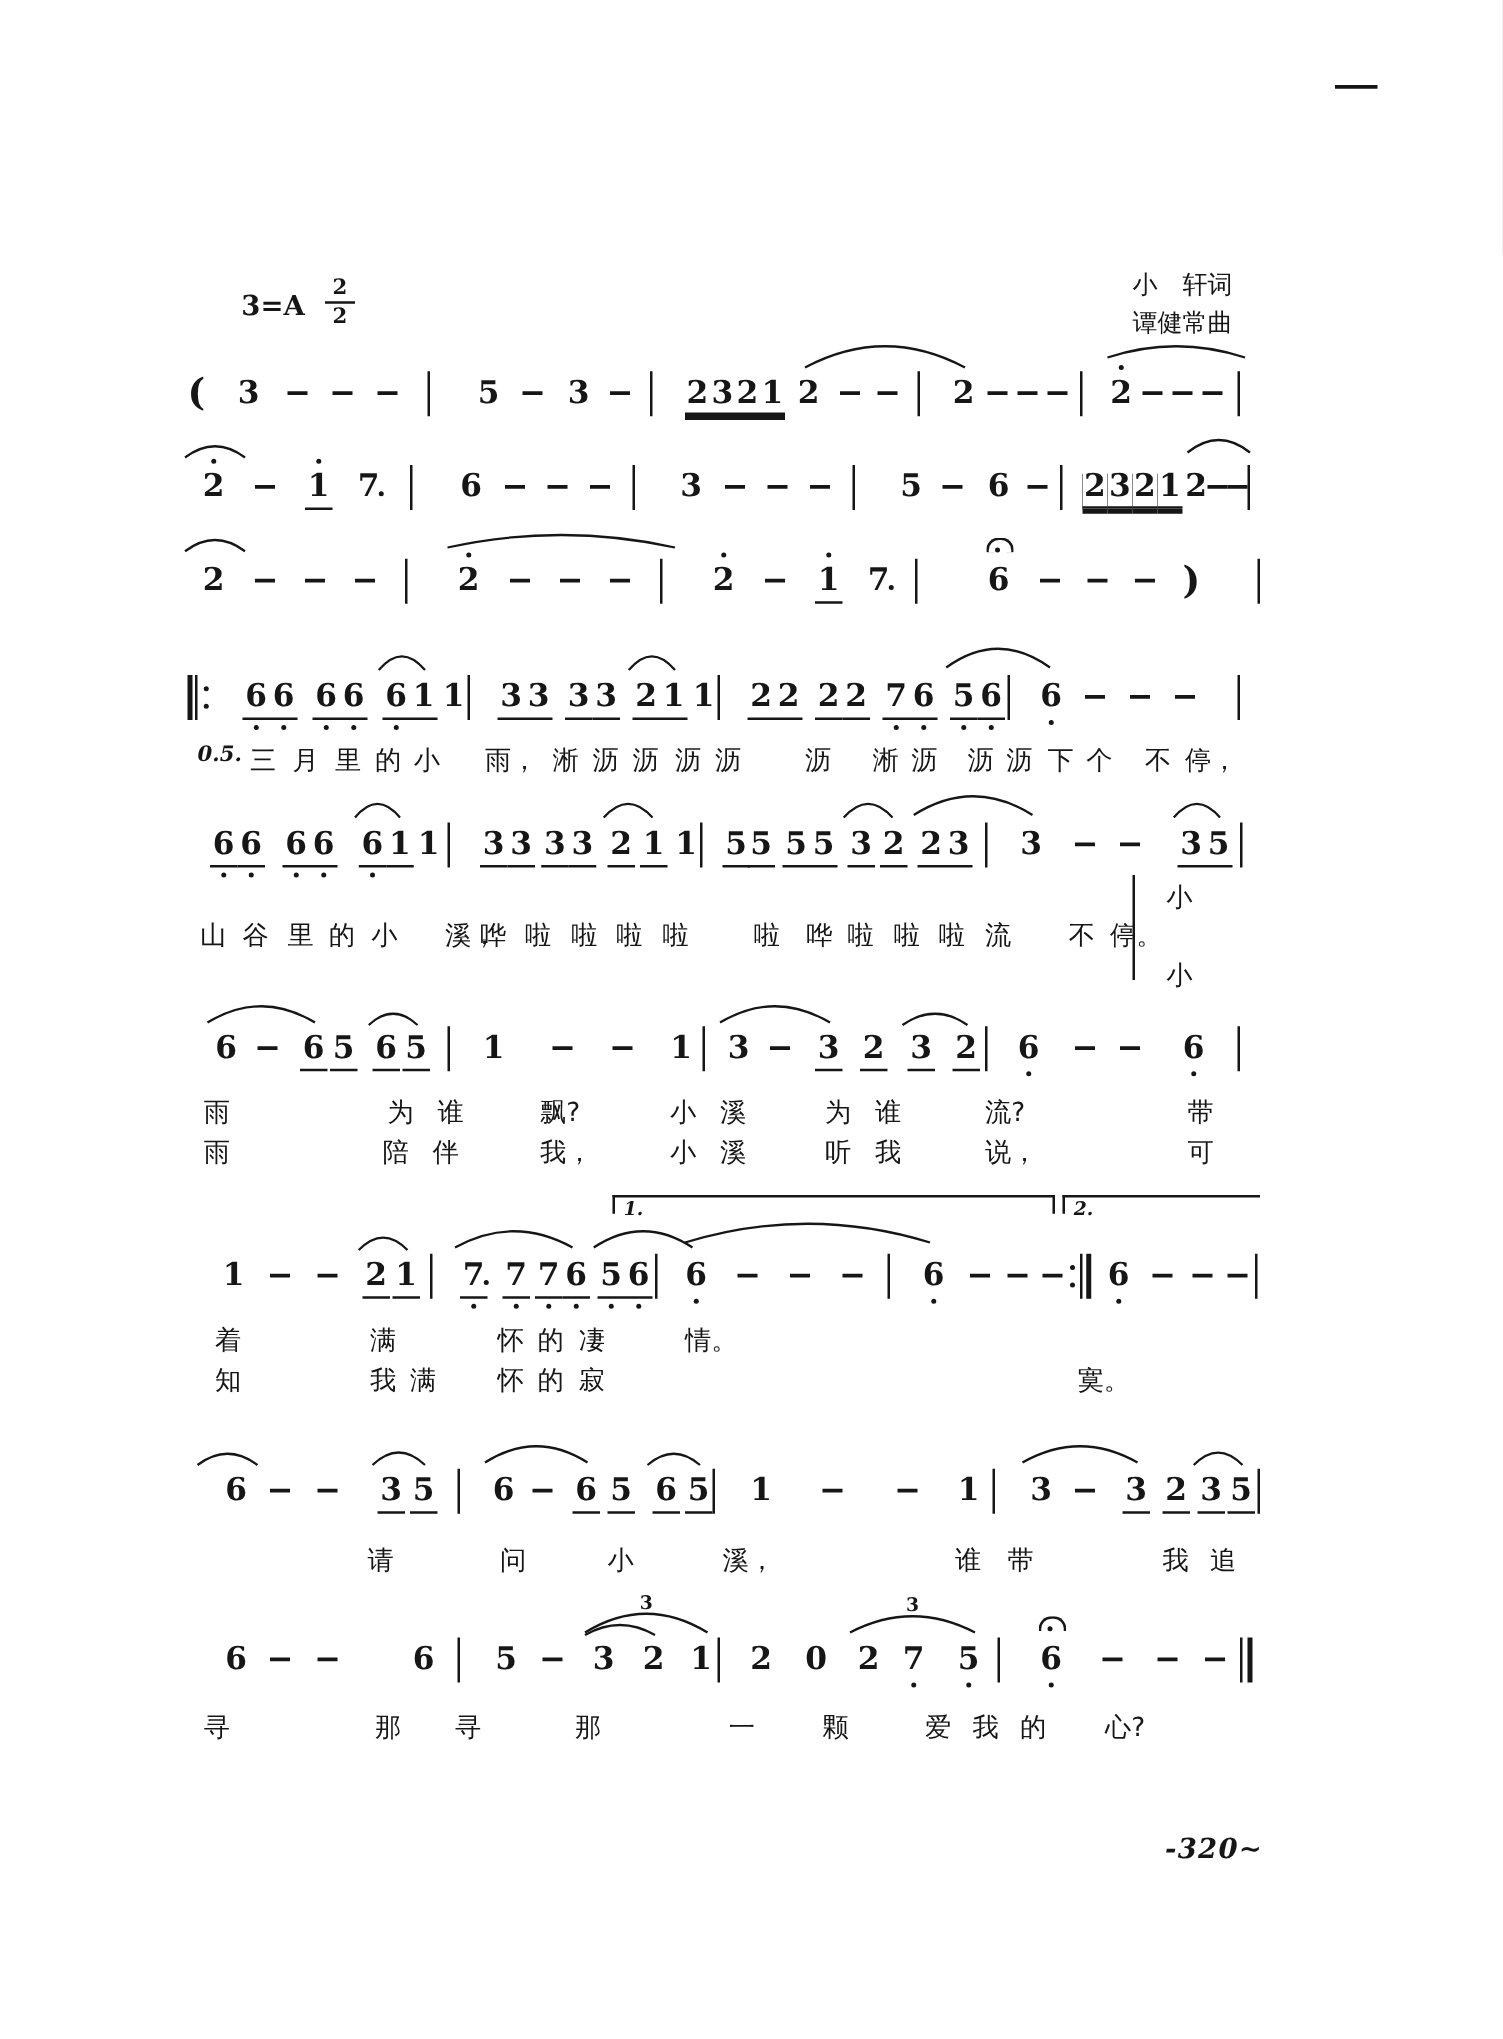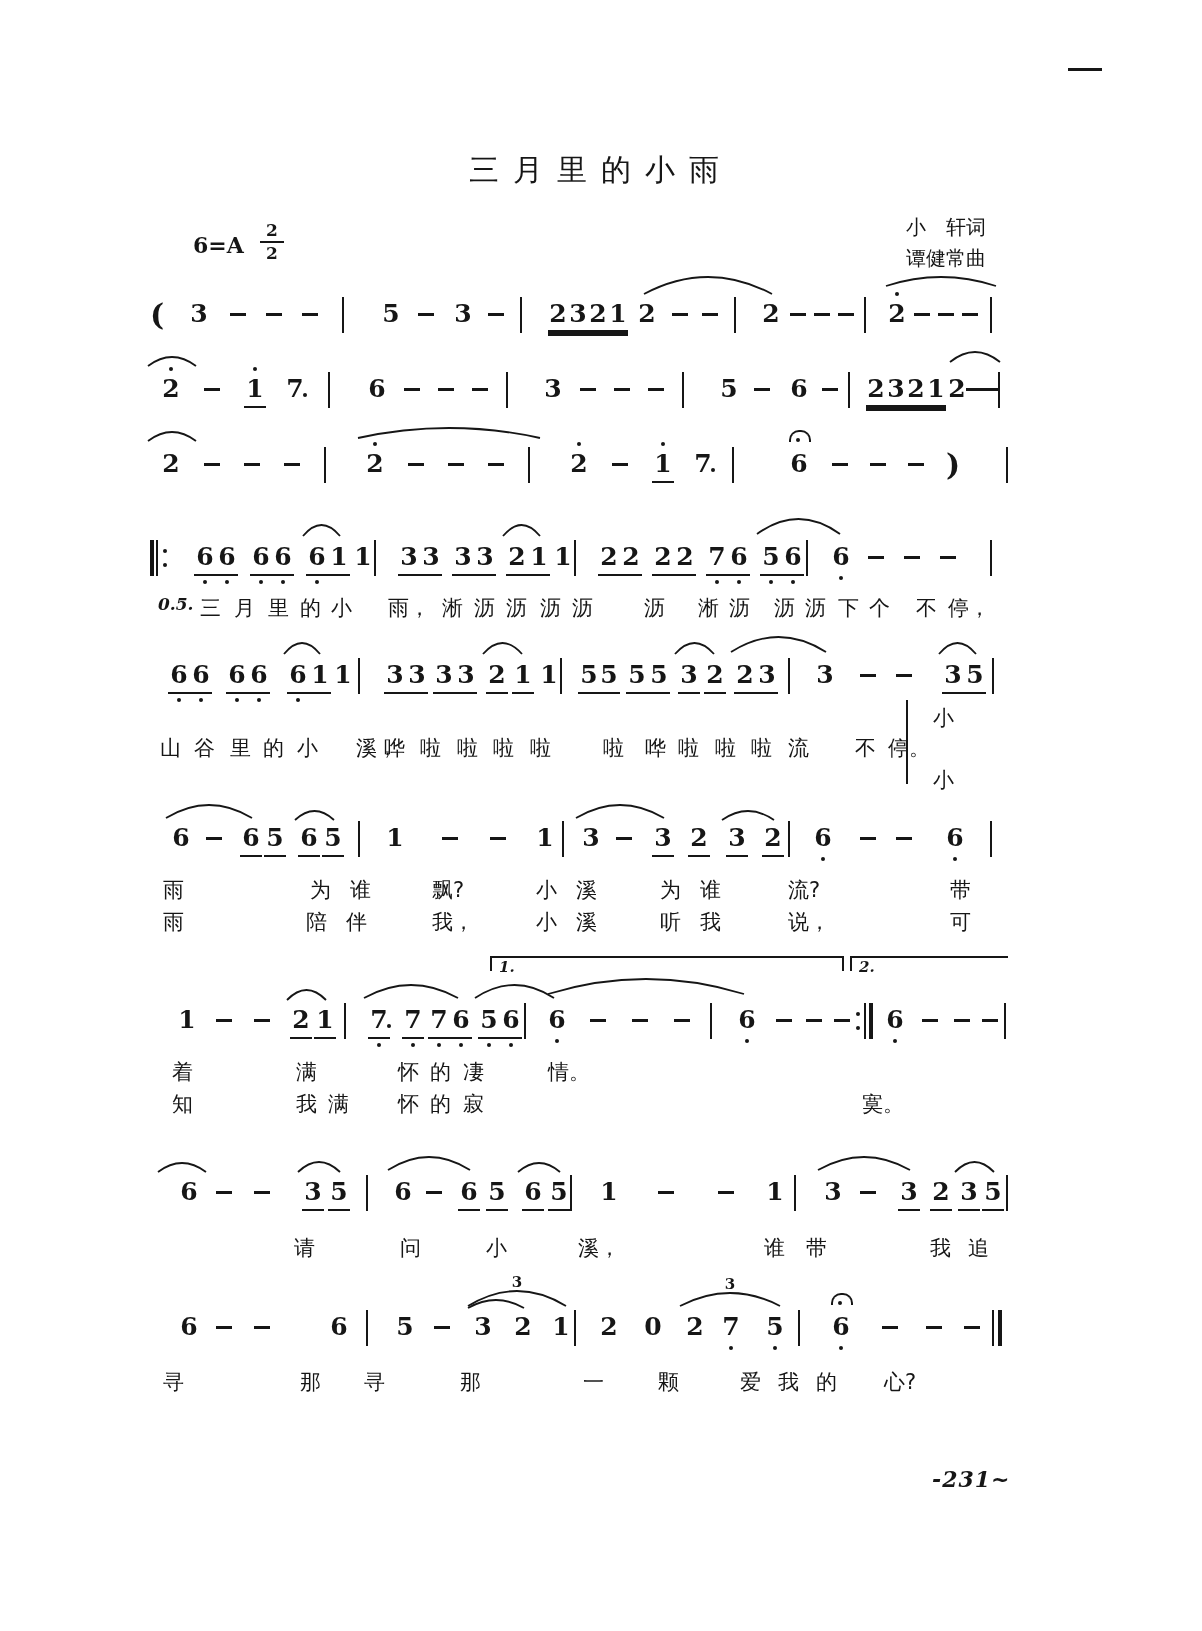--- a/index.html
+++ b/index.html
@@ -34,31 +34,30 @@
   .bracket{position:absolute;height:13px;border-top:2.5px solid #161616;border-left:2.5px solid #161616;}
   .bracket.rt{border-right:2.5px solid #161616;}
   .blabel{position:absolute;left:7px;top:0px;font-size:15px;font-weight:bold;font-style:italic;}
   .rule{position:absolute;background:#161616;}
   #overlay{position:absolute;left:0;top:0;pointer-events:none;}
 </style>
 </head>
 <body>
 
 <div id="page">
-  <div class="title">三月里的小雨</div>
-  <div class="keysig">6=A</div>
+  <div class="keysig">3=A</div>
   <div class="frac">
     <span class="ft">2</span>
     <span class="fb">2</span>
   </div>
   <div class="credits">
     <div>小　轩词</div>
     <div>谭健常曲</div>
   </div>
-  <div class="pageno">-231~</div>
+  <div class="pageno">-320~</div>
   <svg id="overlay" width="1202" height="1631">
       <path d="M 644 294 Q 708 260 772 294" fill="none" stroke="#161616" stroke-width="1.8"></path>
       <path d="M 886 286 Q 941 268 996 286" fill="none" stroke="#161616" stroke-width="1.8"></path>
       <path d="M 148 366 Q 172 348 196 366" fill="none" stroke="#161616" stroke-width="1.8"></path>
       <path d="M 950 362 Q 975 342 1000 362" fill="none" stroke="#161616" stroke-width="1.8"></path>
       <path d="M 148 441 Q 172 423 196 441" fill="none" stroke="#161616" stroke-width="1.8"></path>
       <path d="M 358 438 Q 449 418 540 438" fill="none" stroke="#161616" stroke-width="1.8"></path>
       <path d="M 303 536 Q 321.5 514 340 536" fill="none" stroke="#161616" stroke-width="1.8"></path>
       <path d="M 503 536 Q 521.5 514 540 536" fill="none" stroke="#161616" stroke-width="1.8"></path>
       <path d="M 757 534 Q 798.5 504 840 534" fill="none" stroke="#161616" stroke-width="1.8"></path>

